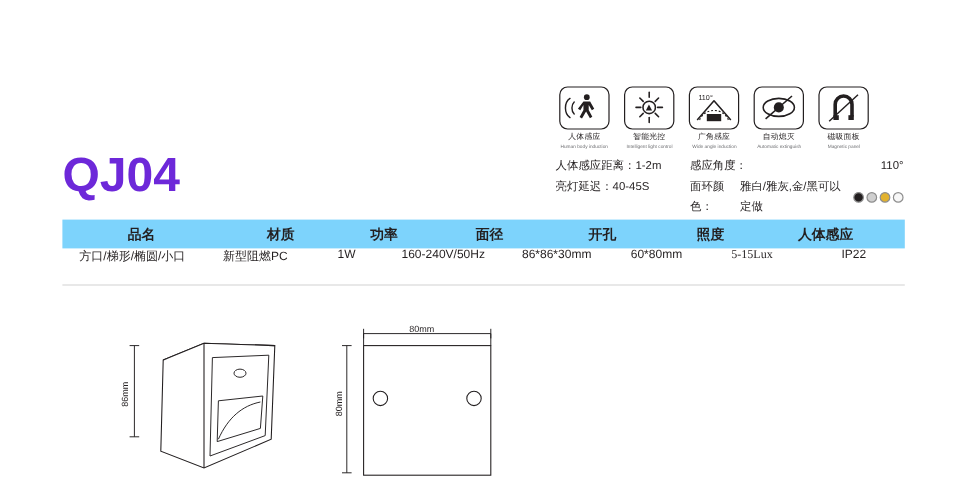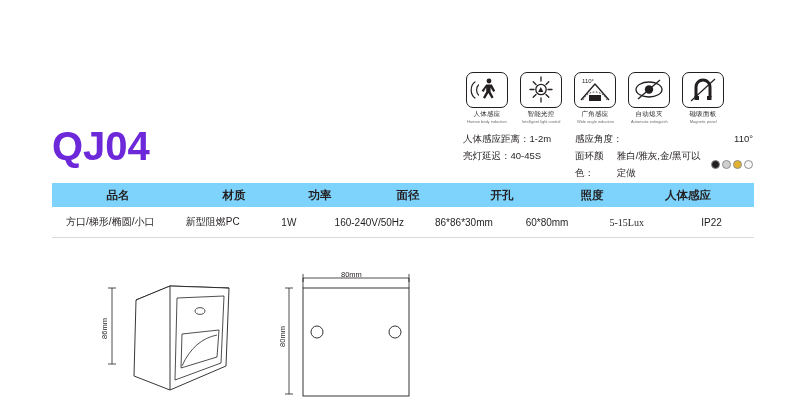--- a/index.html
+++ b/index.html
@@ -105,21 +105,20 @@
     height: 24px;
     display: flex;
     align-items: center;
     font-size: 11.5px;
     font-weight: bold;
     color: #231f20;
   }
   .table-body {
     height: 30px;
     display: flex;
-    align-items: center;
     font-size: 10px;
     color: #231f20;
   }
   .cell {
     text-align: center;
     box-sizing: border-box;
     padding: 0 2px;
   }
   .c0 { width: 132px; }
   .c1 { width: 100px; }

